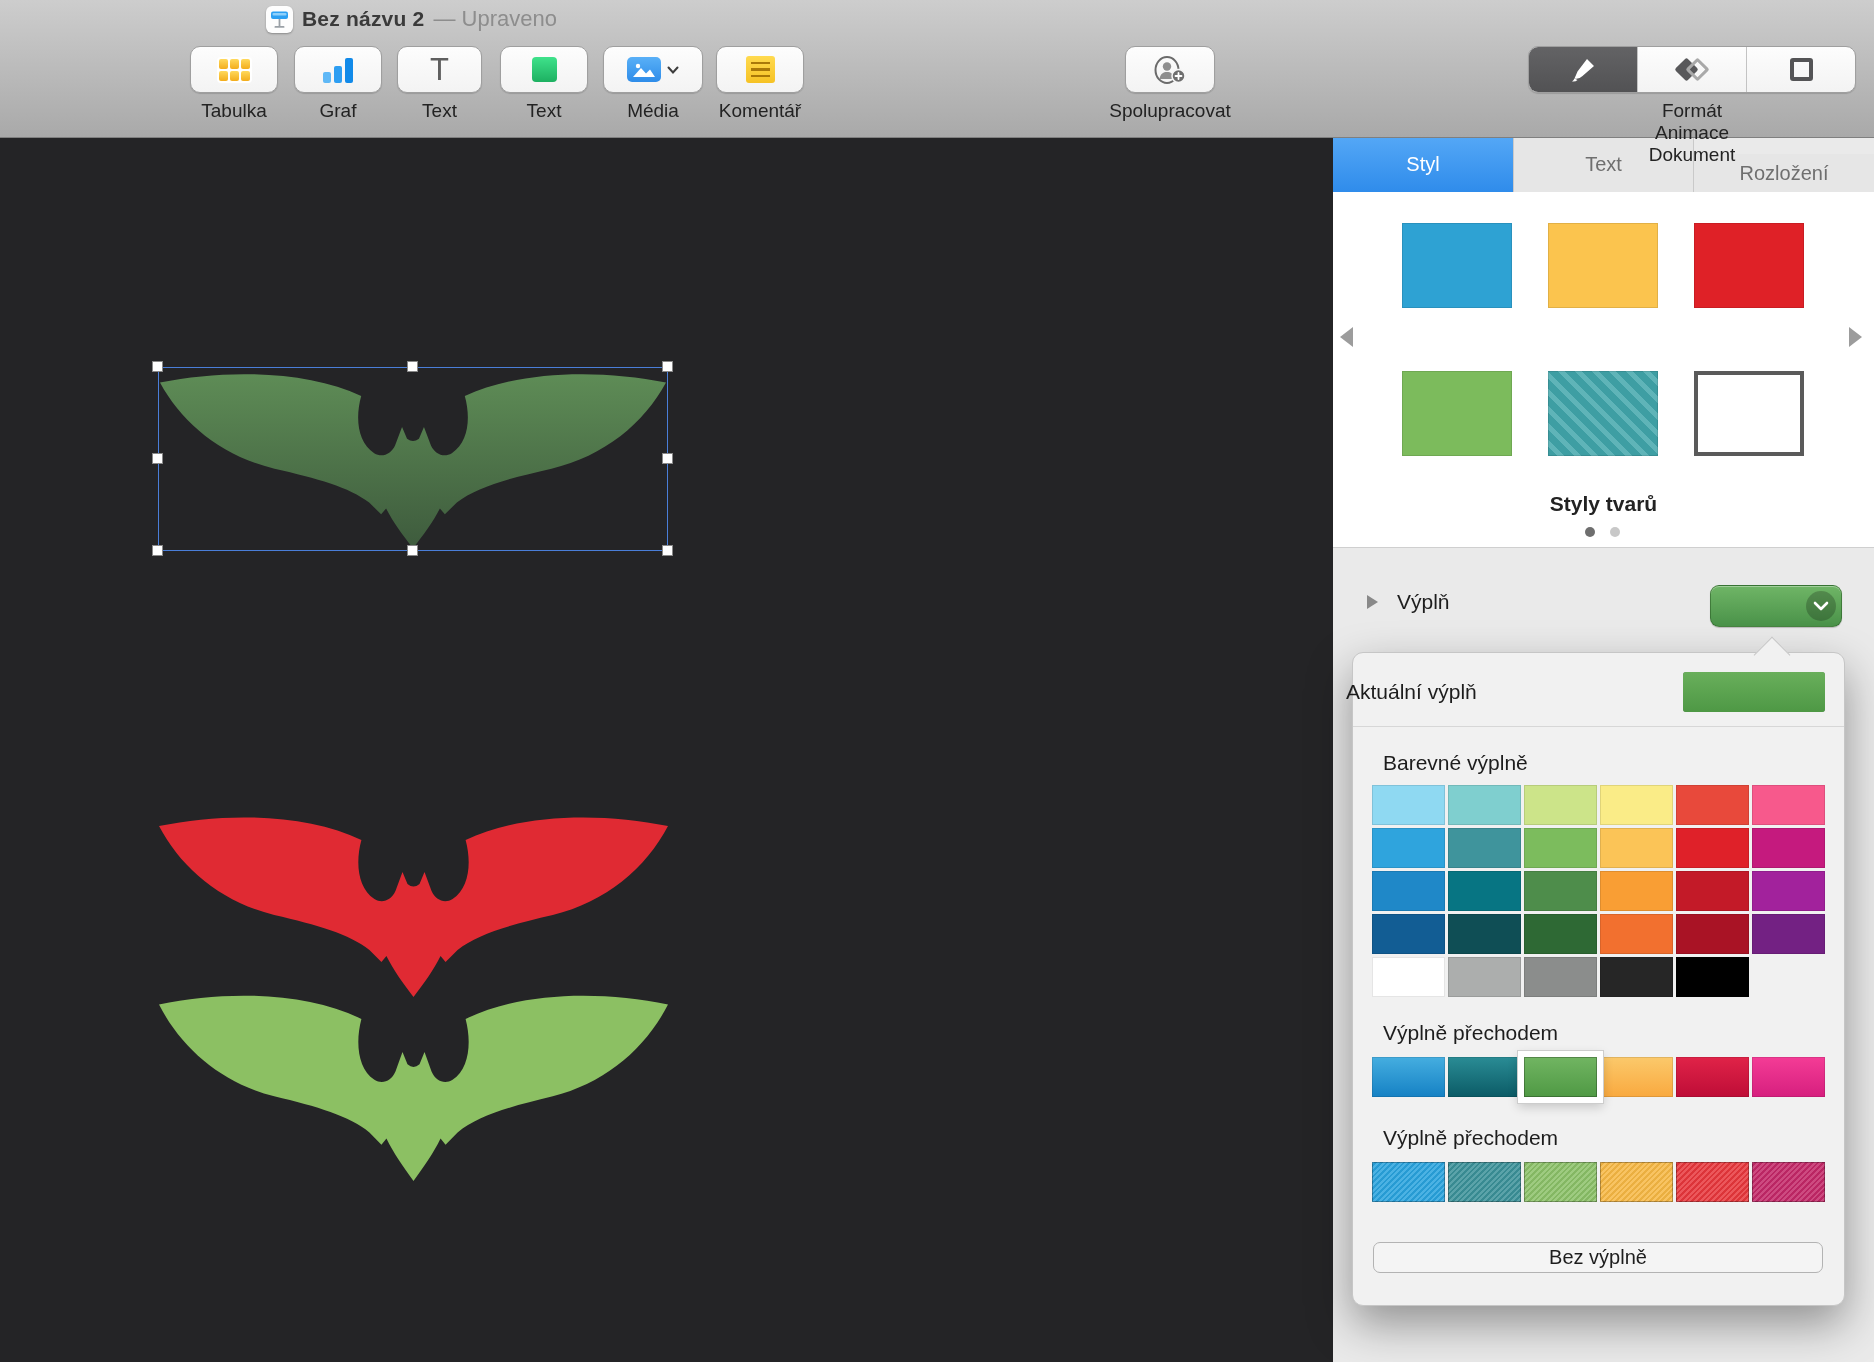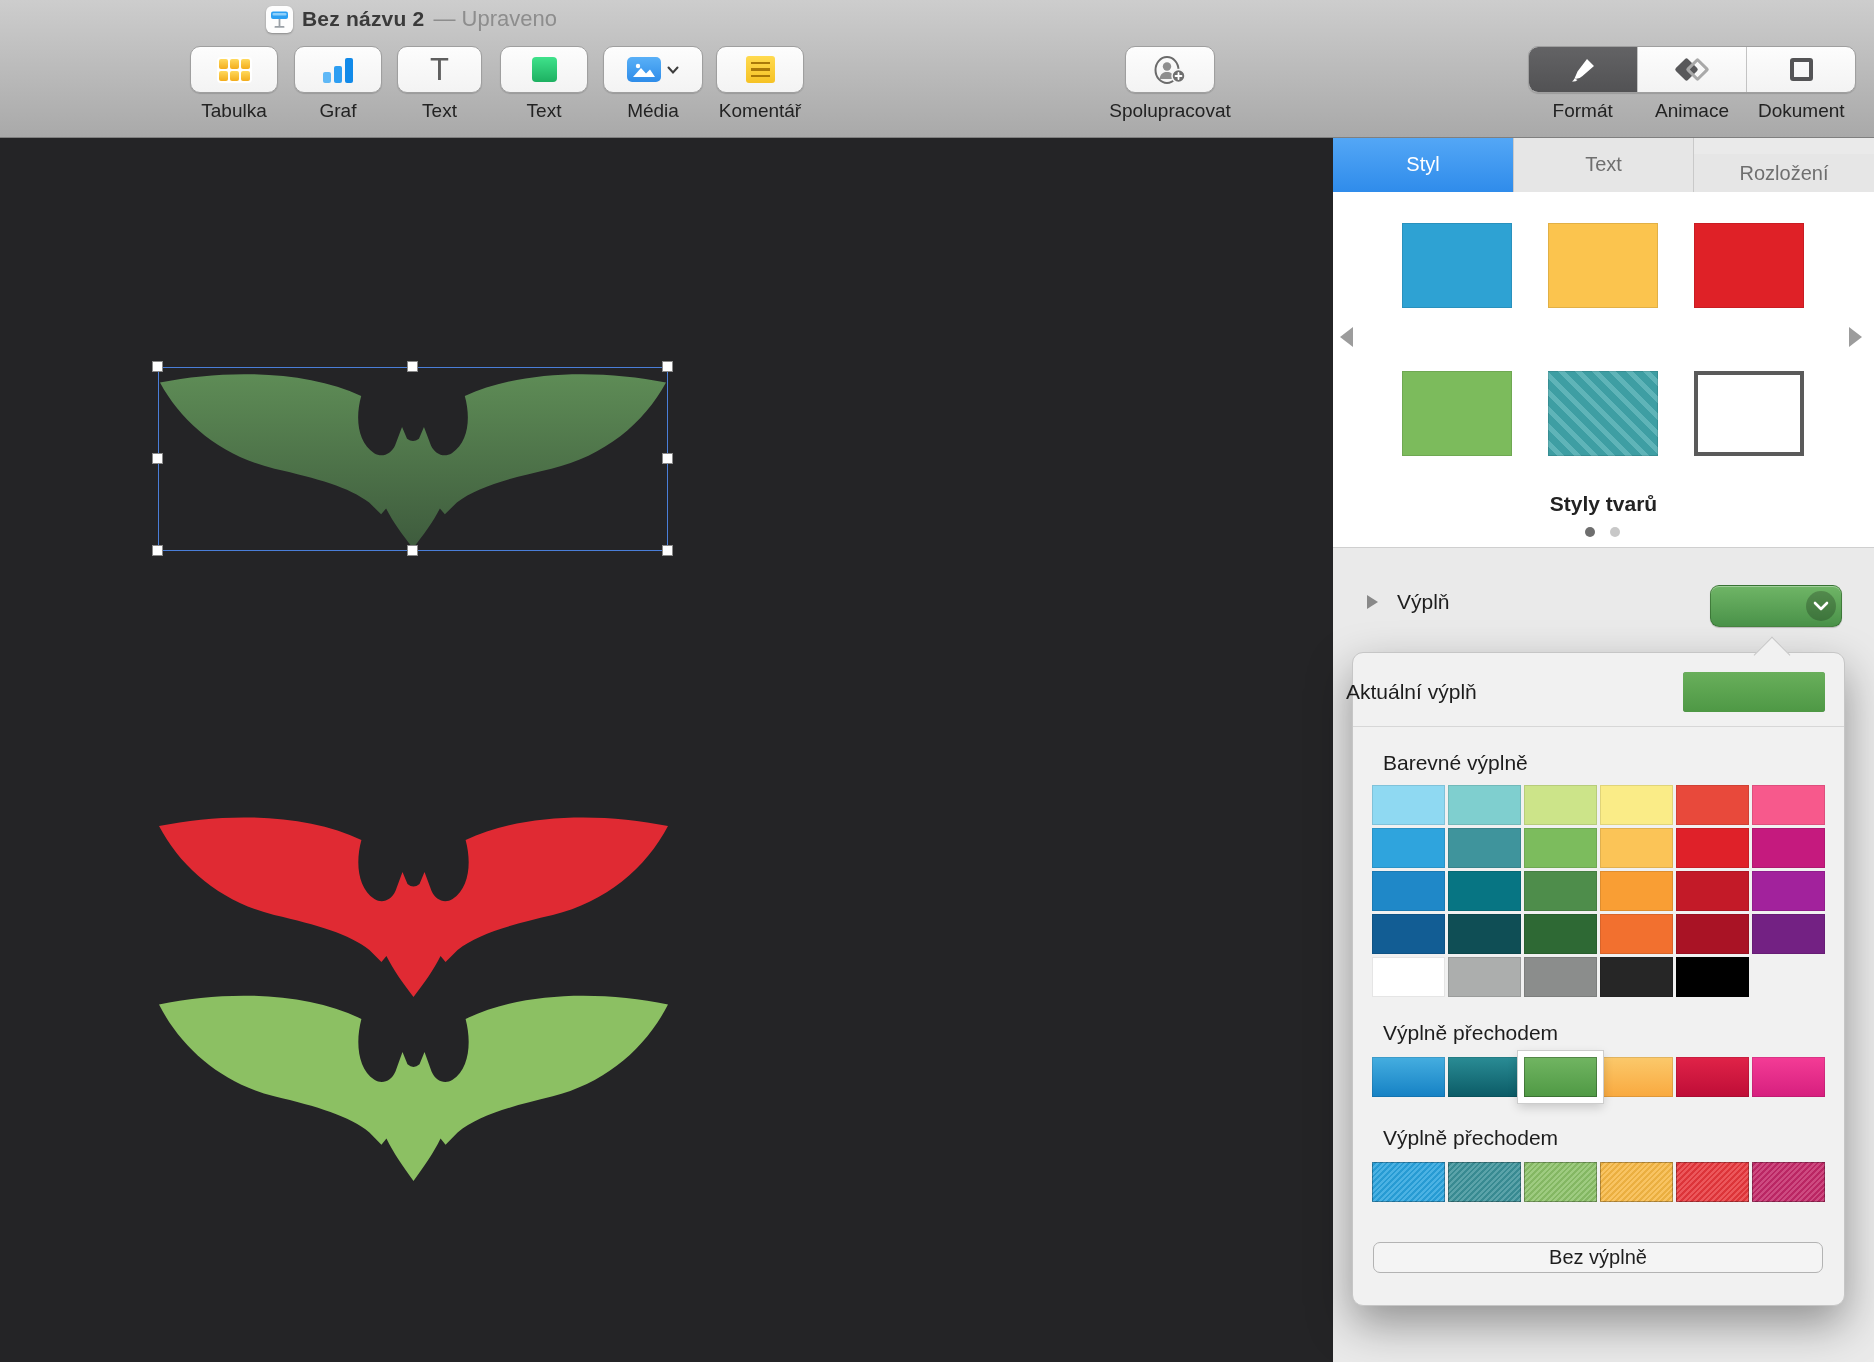--- a/index.html
+++ b/index.html
@@ -53,21 +53,21 @@
     background:repeating-linear-gradient(rgba(155,105,0,.85) 0 2.5px, transparent 2.5px 6.5px);}
   .chev-down{width:12px;height:8px;}
 
   .seg-wrap{left:1528px;top:46px;width:328px;display:flex;flex-direction:column;align-items:center;}
   .seg{display:flex;width:328px;height:47px;border-radius:10px;overflow:hidden;
     border:1px solid #9f9f9f;background:linear-gradient(#fdfdfd,#f3f3f3);box-sizing:border-box;
     box-shadow:0 1px 1px rgba(0,0,0,.15);}
   .seg > div{flex:1;display:flex;align-items:center;justify-content:center;border-right:1px solid #c3c3c3;}
   .seg > div:last-child{border-right:none;}
   .seg > div.sel{background:linear-gradient(#636365,#525254);}
-  .seg-labels{display:flex;width:328px;margin-top:7px;}
+  .seg-labels{display:flex;width:328px;margin-top:7px;flex-direction:column;}
   .seg-labels span{flex:1;text-align:center;font-size:19px;color:#232323;}
   .icon-doc{width:23px;height:23px;border:4px solid #545456;border-radius:3px;box-sizing:border-box;}
   .diamond{width:17px;height:17px;transform:rotate(45deg);border-radius:2px;}
 
   
   .canvas{left:0;top:137px;width:1333px;height:1225px;}
   .sel-rect{border:1.5px solid #4a7ed8;box-sizing:border-box;z-index:5;}
   .handle{width:11px;height:11px;background:#fff;border:1px solid #888;box-sizing:border-box;z-index:6;}
 
   

